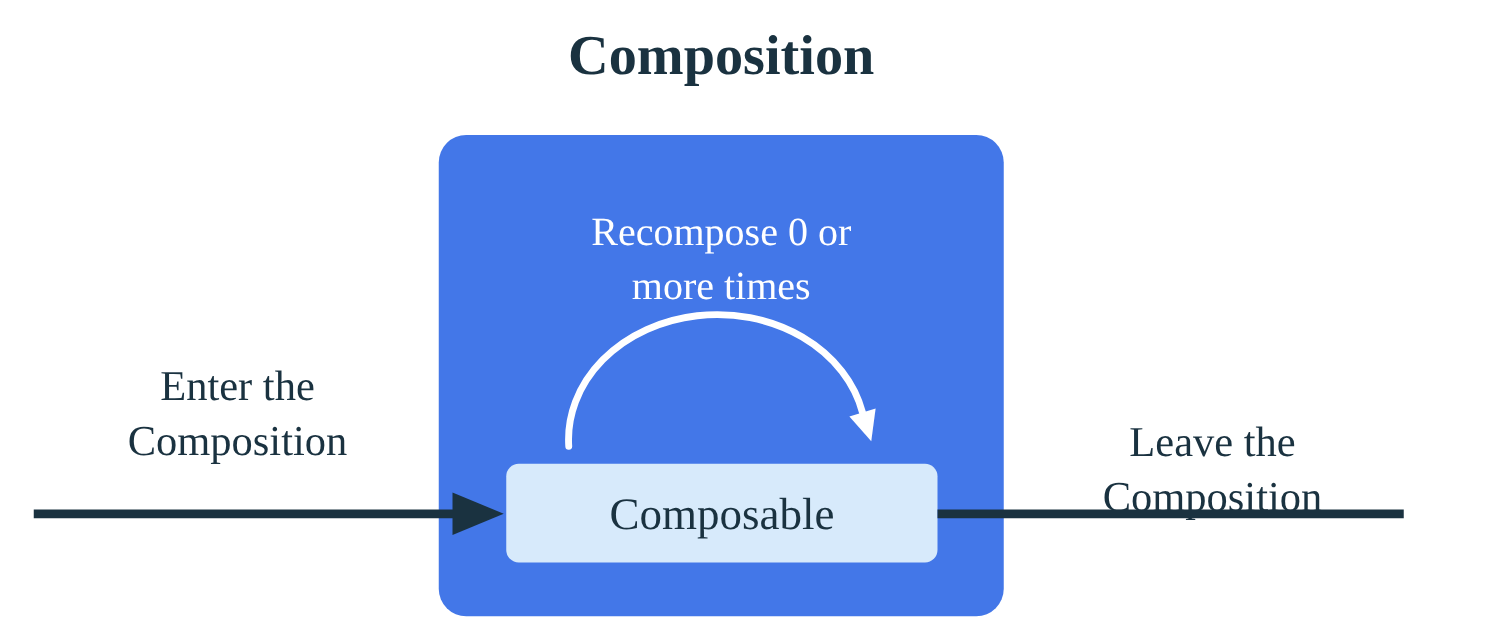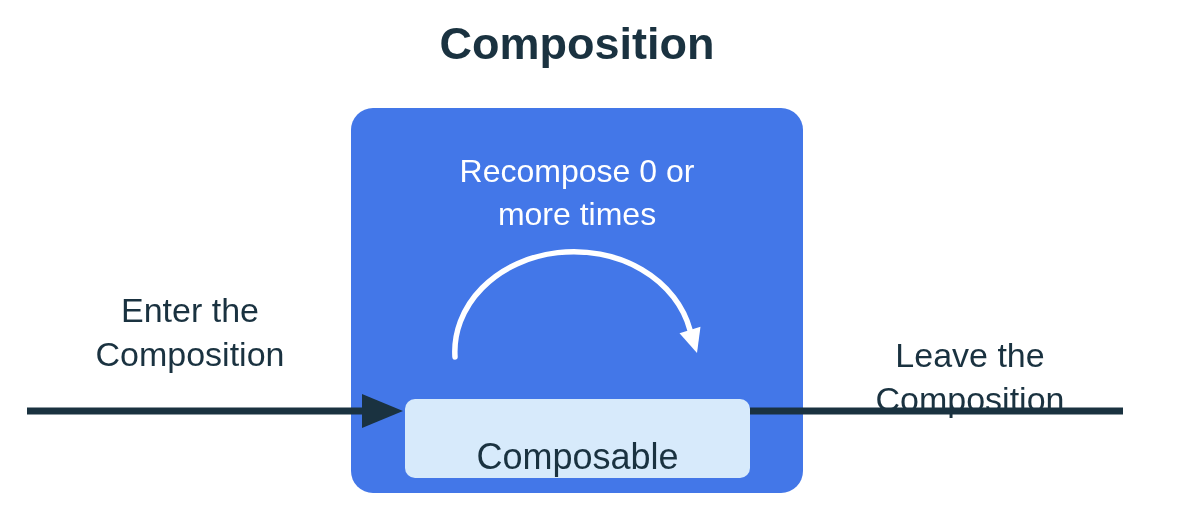--- a/index.html
+++ b/index.html
@@ -10,21 +10,21 @@
     --background: #FFFFFF;
   }
   * { margin: 0; padding: 0; box-sizing: border-box; }
   html, body { background: var(--background); }
   .canvas {
     position: relative;
     width: 1123px;
     height: 512px;
     background: var(--background);
     overflow: hidden;
-    font-family: Liberation Sans, sans-serif;
+    font-family: Liberation Serif, serif;
     color: var(--ink);
   }
   .title {
     position: absolute;
     left: 351px;
     top: 18px;
     width: 452px;
     text-align: center;
     font-size: 45px;
     line-height: 52px;
@@ -36,41 +36,40 @@
     left: 351px;
     top: 108px;
     width: 452px;
     height: 385px;
     background: var(--composition-blue);
     border-radius: 22px;
   }
   .recompose-label {
     position: absolute;
     left: 0;
-    top: 42px;
+    top: 56px;
     width: 452px;
     text-align: center;
     font-size: 32px;
     line-height: 43px;
     font-weight: 400;
     color: var(--arc-white);
     white-space: pre-line;
   }
   .composable-box {
     position: absolute;
     left: 54px;
     top: 263px;
     width: 345px;
     height: 79px;
     background: var(--composable-bg);
     border-radius: 10px;
     display: flex;
-    align-items: flex-end;
+    align-items: center;
     justify-content: center;
-    margin-top: 28px;
   }
   .composable-label {
     font-size: 36px;
     font-weight: 400;
     color: var(--ink);
   }
   .side-label {
     position: absolute;
     top: 288px;
     width: 320px;

